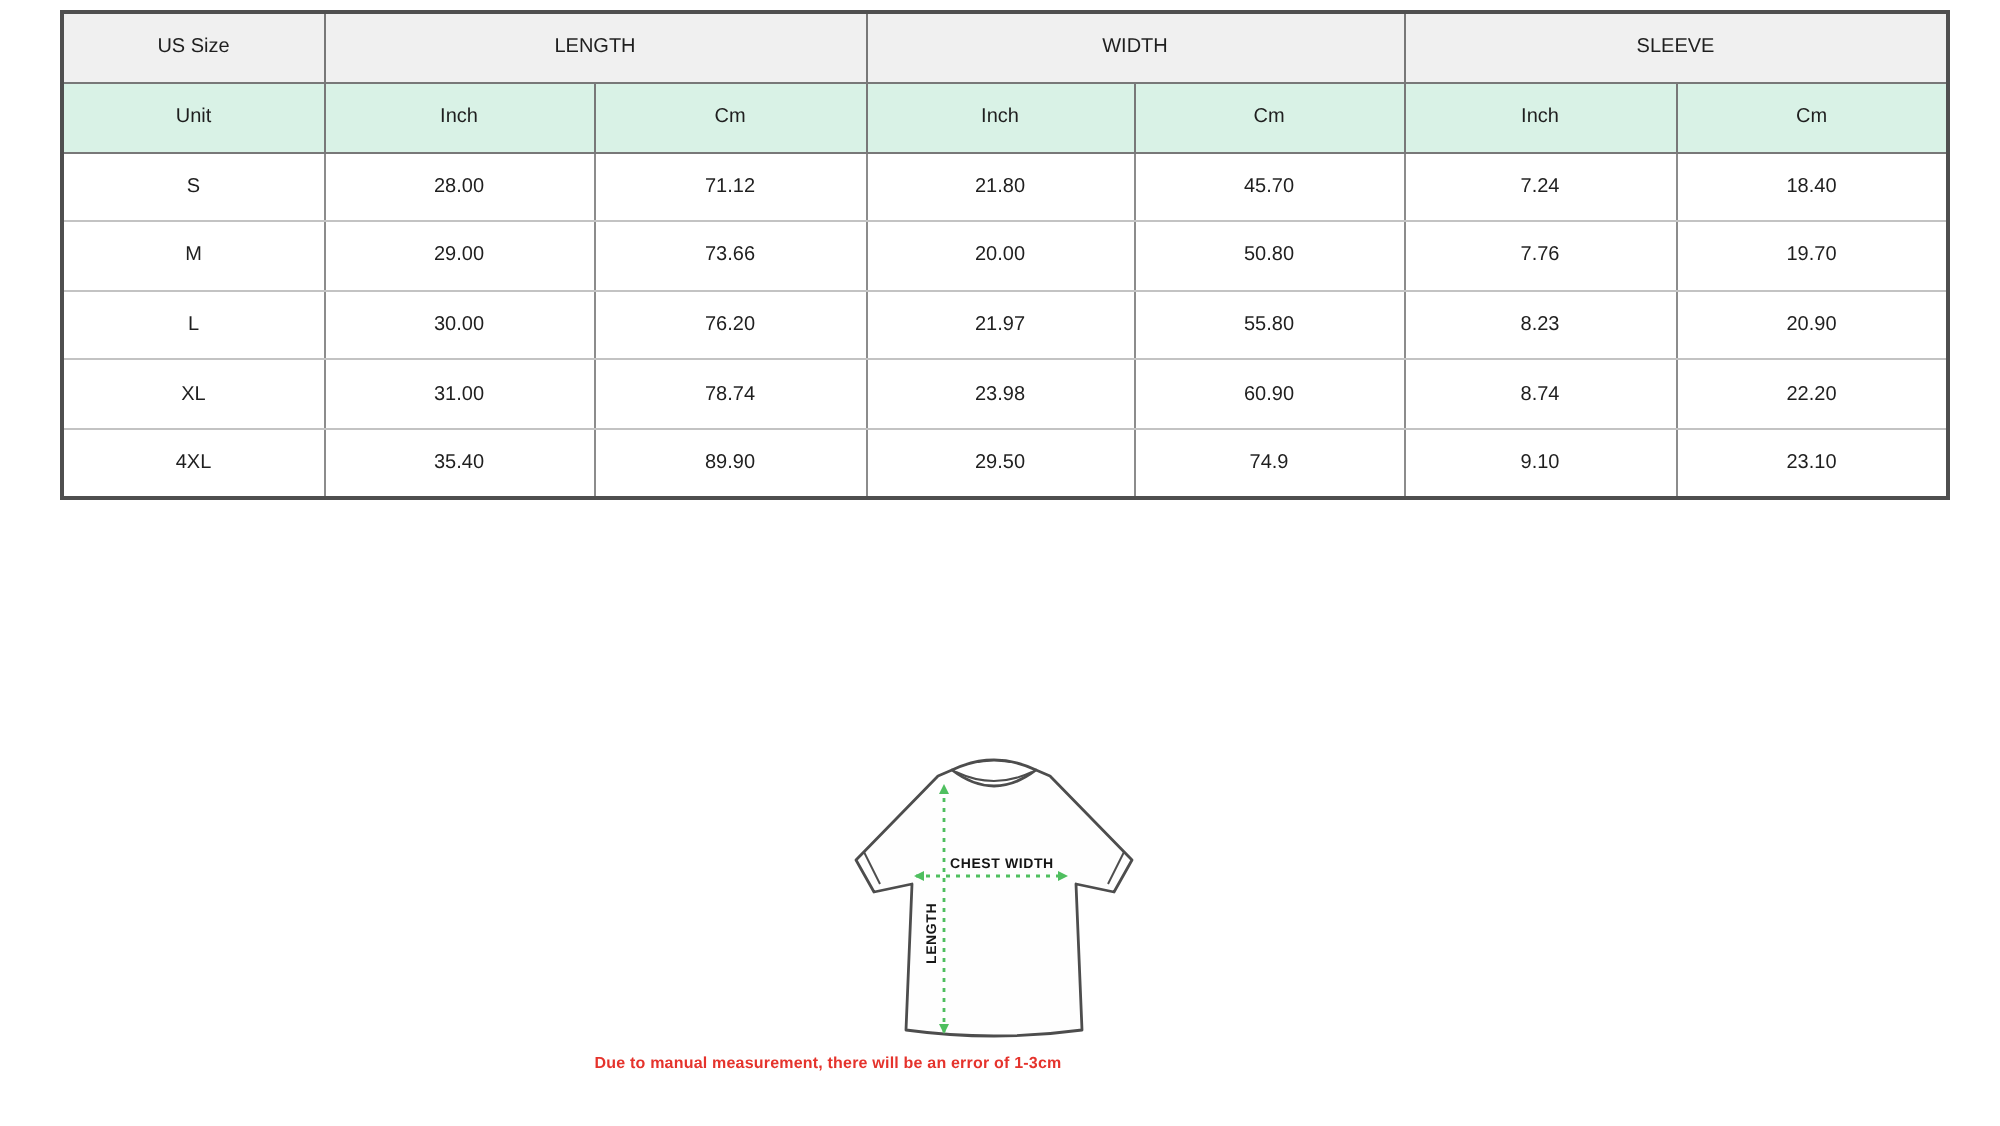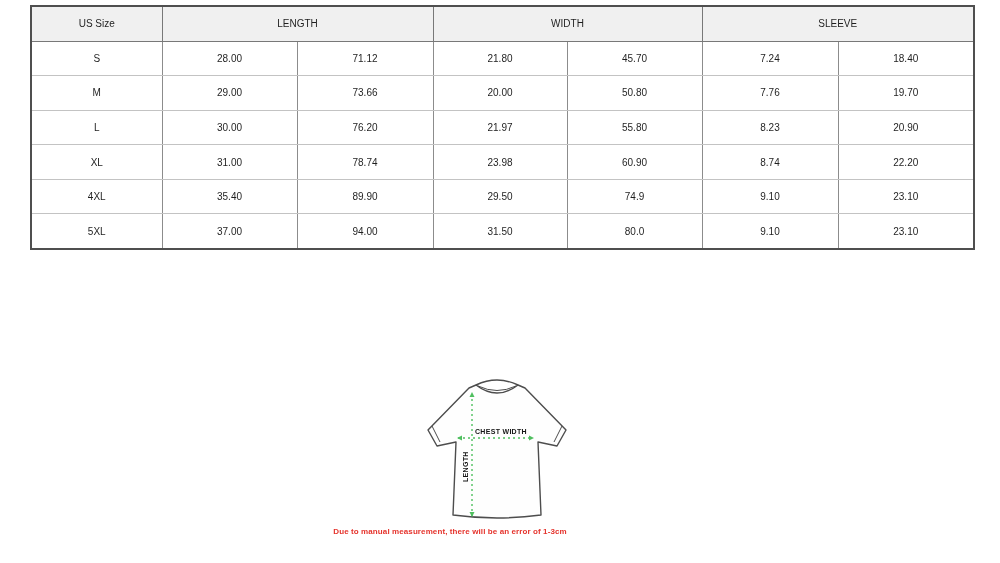--- a/index.html
+++ b/index.html
@@ -22,21 +22,21 @@
   th.group-hd{background:#f0f0f0;border:1px solid #787878;}
   th.unit-hd{background:#d9f2e6;border:1px solid #787878;}
   td.cell{
     background:#ffffff;
     border-top:1px solid #c3c3c3;border-bottom:1px solid #c3c3c3;
     border-left:1px solid #8c8c8c;border-right:1px solid #8c8c8c;
   }
   .diagram-wrap{position:absolute;left:412px;top:368px;width:170px;height:158px;}
   .note{
     position:absolute;left:0;top:527px;width:828px;height:14px;
-    text-align:center;font-size:8px;font-weight:700;letter-spacing:0.1px;padding-left:36px;
+    text-align:center;font-size:8px;font-weight:700;letter-spacing:0.1px;
   }
   svg text{font-family:"Liberation Sans", sans-serif;}
 </style>
 </head>
 <body>
 
 <div class="page">
 
   <div class="size-table-wrap">
     <table class="size-table">
@@ -48,20 +48,29 @@
           <col style="width:135px">
           <col style="width:136px">
           <col style="width:136px">
       </colgroup>
       <thead>
         <tr>
           <th class="group-hd">US Size</th>
           <th class="group-hd" colspan="2">LENGTH</th>
           <th class="group-hd" colspan="2">WIDTH</th>
           <th class="group-hd" colspan="2">SLEEVE</th>
+        </tr>
+        <tr>
+          <th class="unit-hd">Unit</th>
+          <th class="unit-hd">Inch</th>
+          <th class="unit-hd">Cm</th>
+          <th class="unit-hd">Inch</th>
+          <th class="unit-hd">Cm</th>
+          <th class="unit-hd">Inch</th>
+          <th class="unit-hd">Cm</th>
         </tr>
       </thead>
       <tbody>
         <tr>
           <td class="cell">S</td>
           <td class="cell">28.00</td>
           <td class="cell">71.12</td>
           <td class="cell">21.80</td>
           <td class="cell">45.70</td>
           <td class="cell">7.24</td>
@@ -96,29 +105,20 @@
         </tr>
         <tr>
           <td class="cell">4XL</td>
           <td class="cell">35.40</td>
           <td class="cell">89.90</td>
           <td class="cell">29.50</td>
           <td class="cell">74.9</td>
           <td class="cell">9.10</td>
           <td class="cell">23.10</td>
         </tr>
-        <tr>
-          <td class="cell">5XL</td>
-          <td class="cell">37.00</td>
-          <td class="cell">94.00</td>
-          <td class="cell">31.50</td>
-          <td class="cell">80.0</td>
-          <td class="cell">9.10</td>
-          <td class="cell">23.10</td>
-        </tr>
       </tbody>
     </table>
   </div>
 
   <div class="diagram-wrap">
     <svg width="170" height="158" viewBox="0 0 170 158">
 
       <path d="M 64,17 L 57,20 L 16,62 L 25,78 L 44,74 L 41,147 Q 85,153 129,147 L 126,74 L 145,78 L 154,62 L 113,20 L 106,17 Q 85,33 64,17 Z" fill="#fefefe" stroke="#4d4d4d" stroke-width="1.4" stroke-linejoin="round"></path>
       <path d="M 64,17 Q 85,7 106,17" fill="none" stroke="#4d4d4d" stroke-width="1.4"></path>
       <path d="M 66,18 Q 85,27 104,18" fill="none" stroke="#4d4d4d" stroke-width="1"></path>

